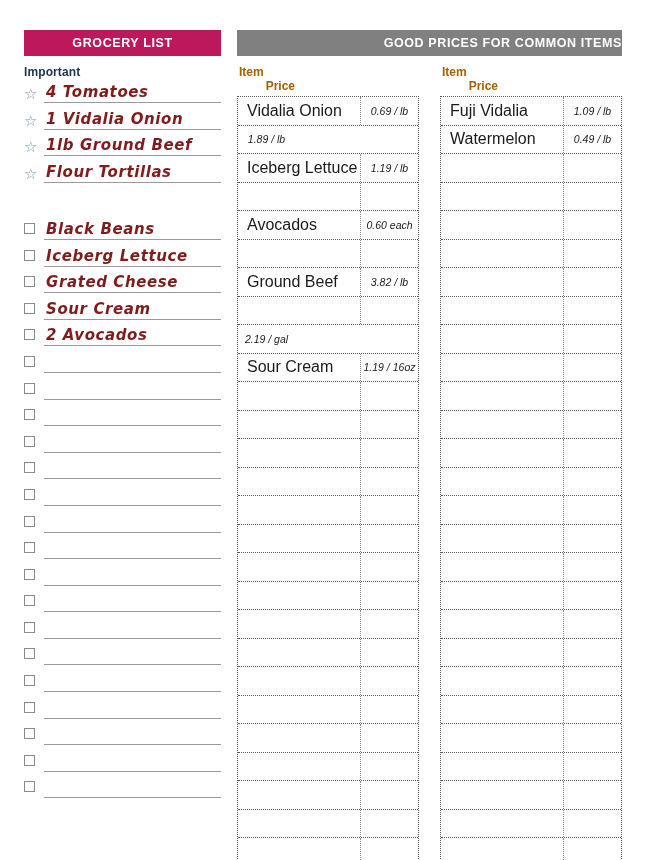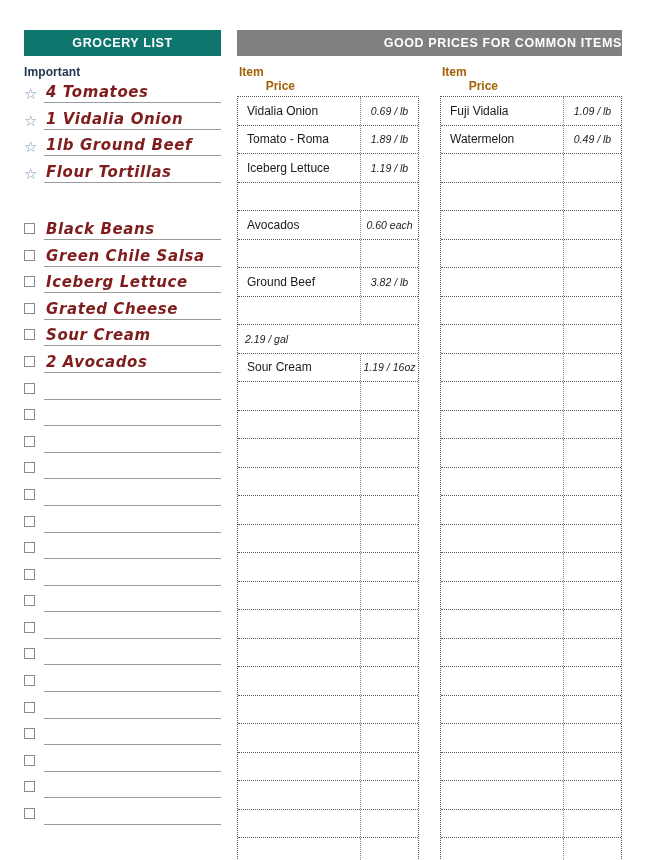--- a/index.html
+++ b/index.html
@@ -145,21 +145,21 @@
     height: 27.5px;
     border-bottom: 1px dotted #595959;
   }
   .trow:last-child { border-bottom: none; }
   .td-item {
     flex: 1 1 auto;
     border-right: 1px dotted #8c8c8c;
     display: flex;
     align-items: center;
     padding-left: 9px;
-    font-size: 12px;
+    font-size: 16px;
     color: #1a1a1a;
     overflow: hidden;
     white-space: nowrap;
   }
   .td-price {
     width: 57px;
     flex: 0 0 57px;
     display: flex;
     align-items: center;
     justify-content: center;
@@ -168,21 +168,21 @@
     white-space: nowrap;
     font-style: italic;
   }
 </style>
 </head>
 <body>
 
 <div class="page">
 
   <div class="left-col">
-    <div class="banner banner-blue" style="background: #0f766e;">GROCERY LIST</div>
+    <div class="banner banner-blue" style="background: #be185d;">GROCERY LIST</div>
 
     <div class="section-label">Important</div>
 
     <div class="check-list">
         <div class="check-row">
           <div class="mark">
             <span class="star-glyph">☆</span>
           </div>
           <div class="entry">
             <div class="entry-text">4 Tomatoes</div>
@@ -218,29 +218,20 @@
         </div>
       </div>
     <div class="check-row spacer"></div>
     <div class="check-list">
         <div class="check-row">
           <div class="mark">
             <span class="box-glyph"></span>
           </div>
           <div class="entry">
             <div class="entry-text">Black Beans</div>
-            <div class="entry-rule"></div>
-          </div>
-        </div>
-        <div class="check-row">
-          <div class="mark">
-            <span class="box-glyph"></span>
-          </div>
-          <div class="entry">
-            <div class="entry-text">Green Chile Salsa</div>
             <div class="entry-rule"></div>
           </div>
         </div>
         <div class="check-row">
           <div class="mark">
             <span class="box-glyph"></span>
           </div>
           <div class="entry">
             <div class="entry-text">Iceberg Lettuce</div>
             <div class="entry-rule"></div>
@@ -437,21 +428,20 @@
         <div class="thead">
           <div class="th-item">Item</div>
           <div class="th-price">Price</div>
         </div>
         <div class="tbody">
             <div class="trow">
               <div class="td-item">Vidalia Onion</div>
               <div class="td-price">0.69 / lb</div>
             </div>
             <div class="trow">
-              <div class="td-item">Tomato - Roma</div>
               <div class="td-price">1.89 / lb</div>
             </div>
             <div class="trow">
               <div class="td-item">Iceberg Lettuce</div>
               <div class="td-price">1.19 / lb</div>
             </div>
             <div class="trow">
               <div class="td-item"></div>
               <div class="td-price"></div>
             </div>

